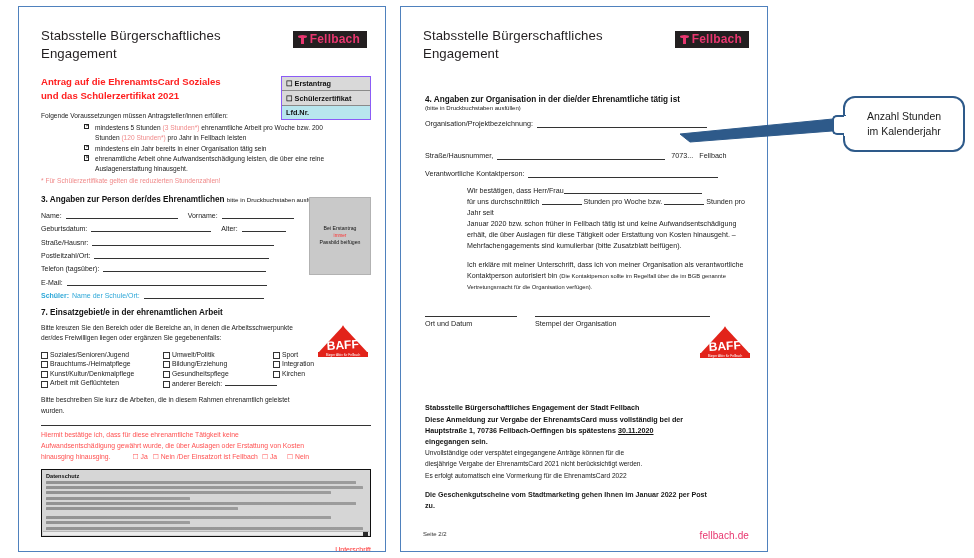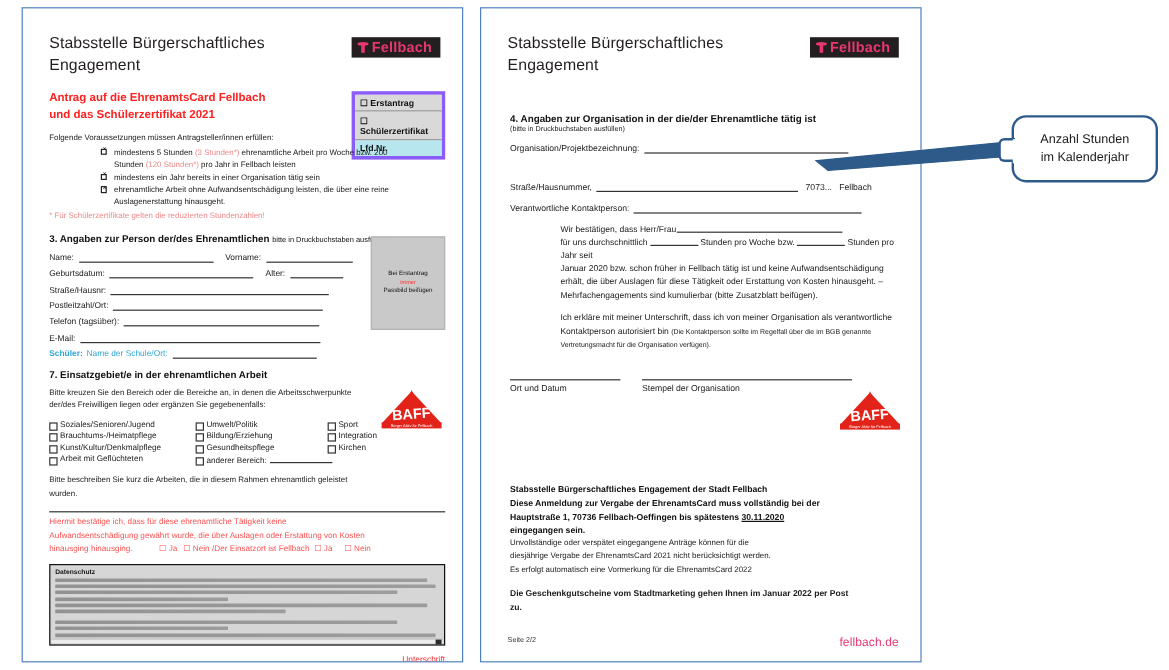--- a/index.html
+++ b/index.html
@@ -49,22 +49,22 @@
   .red { color: #ff2d2d; }
   .red-h {
     color: #ff2020; font-weight: 700; font-size: 9.6px; line-height: 1.55;
     margin-top: 12px;
   }
   .greyred { color:#f08a8a; }
   .cyan { color: #2fa8d8; }
   .cyan-b { color: #2fa8d8; font-weight: 700; }
 
   .reqbox {
-    position: absolute; right: 14px; top: 69px; width: 78px;
-    border: 3px solid #8b5cf6; font-size: 7.3px; font-weight: 700; color:#111;
+    position: absolute; right: 14px; top: 69px; width: 90px;
+    border: 1px solid #8b5cf6; font-size: 7.3px; font-weight: 700; color:#111;
   }
   .reqbox div { padding: 2.2px 4px; border-bottom: 1px solid #8a8a8a; }
   .reqbox div:last-child { border-bottom: none; }
   .reqbox .r1, .reqbox .r2 { background: #d9d9d9; }
   .reqbox .r3 { background: #b8e6ee; }
   .body-txt { font-size: 6.6px; color:#1a1a1a; line-height:1.55; }
   .bullets { margin: 1px 0 0 14px; }
   .bullets li { list-style: none; position: relative; margin-bottom: .5px; }
   .bullets li .cb {
     position: absolute; left: -11px; top: 1.2px;
@@ -196,21 +196,21 @@
   </div>
 
   <div class="reqbox">
     <div class="r1">☐ <span>Erstantrag</span></div>
     <div class="r2">☐ <span>Schülerzertifikat</span></div>
     <div class="r3"><span>Lfd.Nr.</span></div>
   </div>
 
   <div class="pad" style="padding-top:0">
     <div class="red-h">
-      <div>Antrag auf die EhrenamtsCard Fellbach</div>
+      <div>Antrag auf die EhrenamtsCard Soziales</div>
       <div>und das Schülerzertifikat 2021</div>
     </div>
 
     <div class="body-txt" style="margin-top:7px;">
       <div>Folgende Voraussetzungen müssen Antragsteller/innen erfüllen:</div>
       <ul class="bullets">
         <li><span class="cb"></span><span>mindestens 5 Stunden </span><span class="greyred">(3 Stunden*)</span><span> ehrenamtliche Arbeit pro Woche bzw. 200</span><br>
           <span>Stunden </span><span class="greyred">(120 Stunden*)</span><span> pro Jahr in Fellbach leisten</span></li>
         <li><span class="cb"></span><span>mindestens ein Jahr bereits in einer Organisation tätig sein</span></li>
         <li><span class="cb"></span><span>ehrenamtliche Arbeit ohne Aufwandsentschädigung leisten, die über eine reine Auslagenerstattung hinausgeht.</span></li>

